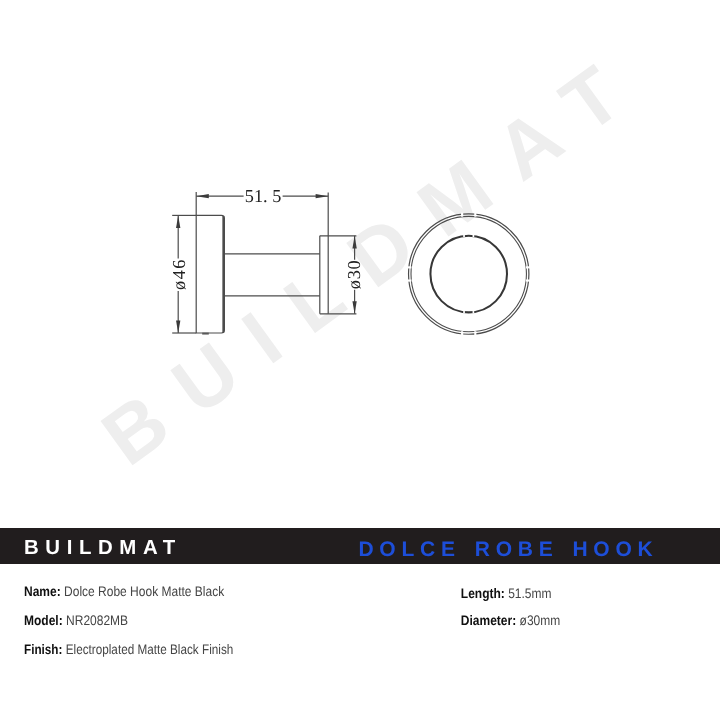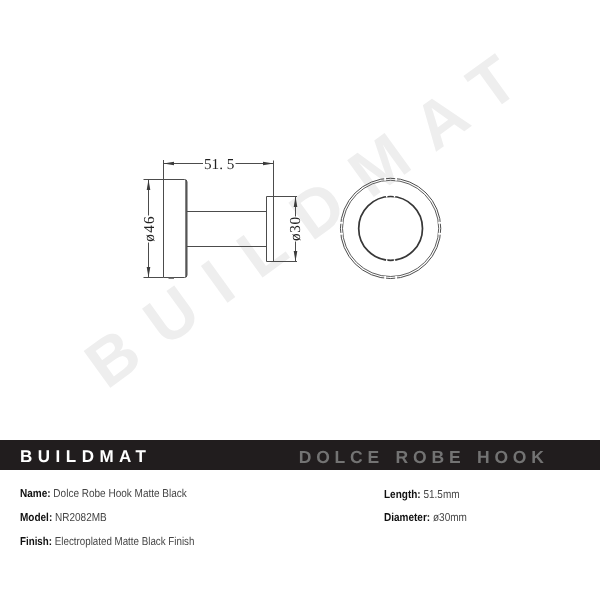--- a/index.html
+++ b/index.html
@@ -94,21 +94,21 @@
         <rect x="393.8" y="195.6" width="1.4" height="1.9"></rect>
     <rect x="386" y="259.2" width="1.4" height="1.9"></rect>
         <rect x="393.8" y="259.2" width="1.4" height="1.9"></rect>
   </g>
 </svg>
 
 <div style="position:absolute;left:0;top:440px;width:600px;height:30px;background:#211d1e"></div>
 
 <div style="position:absolute;left:20px;top:448px;font-size:17px;font-weight:bold;letter-spacing:5.5px;color:#ffffff;line-height:17px;white-space:nowrap">BUILDMAT</div>
 
-<div style="position:absolute;left:298.7px;top:448.5px;font-size:17.5px;font-weight:bold;letter-spacing:4.8px;word-spacing:2px;color:#737373;line-height:17px;white-space:nowrap">DOLCE ROBE HOOK</div>
+<div style="position:absolute;left:298.7px;top:448.5px;font-size:17.5px;font-weight:bold;letter-spacing:4.8px;word-spacing:2px;color:#1d4ed8;line-height:17px;white-space:nowrap">DOLCE ROBE HOOK</div>
 
 <div class="row" style="left:20px;top:487.6px"><span class="lbl">Name:</span> <span class="val">Dolce Robe Hook Matte Black</span></div>
 
 <div class="row" style="left:20px;top:511.7px"><span class="lbl">Model:</span> <span class="val">NR2082MB</span></div>
 
 <div class="row" style="left:20px;top:536.1px;transform:scaleX(0.85)"><span class="lbl">Finish:</span> <span class="val">Electroplated Matte Black Finish</span></div>
 
 <div class="row" style="left:383.7px;top:488.6px"><span class="lbl">Length:</span> <span class="val">51.5mm</span></div>
 
 <div class="row" style="left:383.7px;top:511.7px"><span class="lbl">Diameter:</span> <span class="val">ø30mm</span></div>

